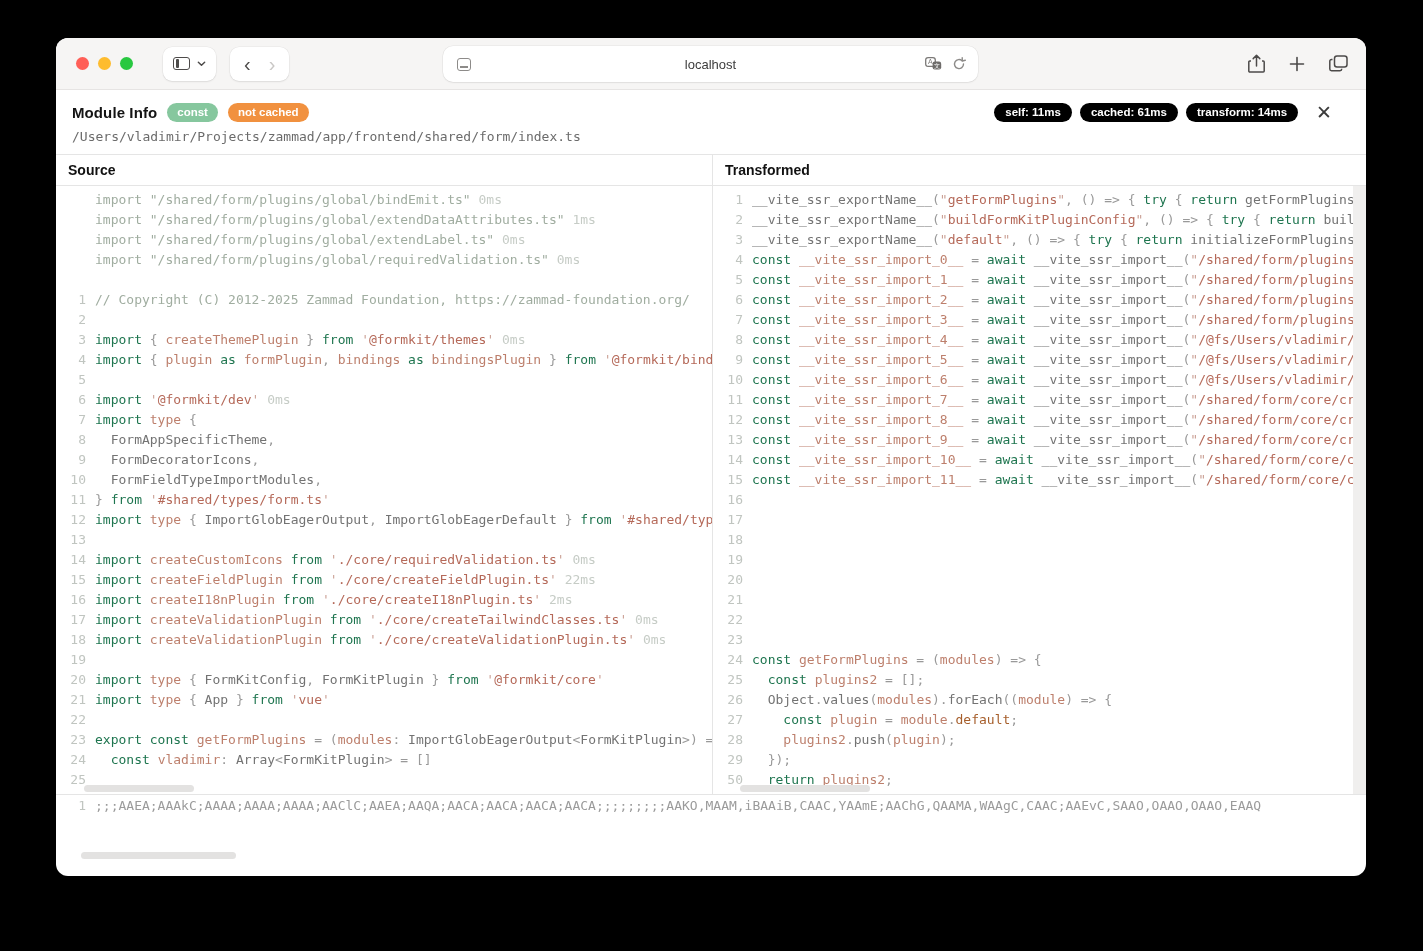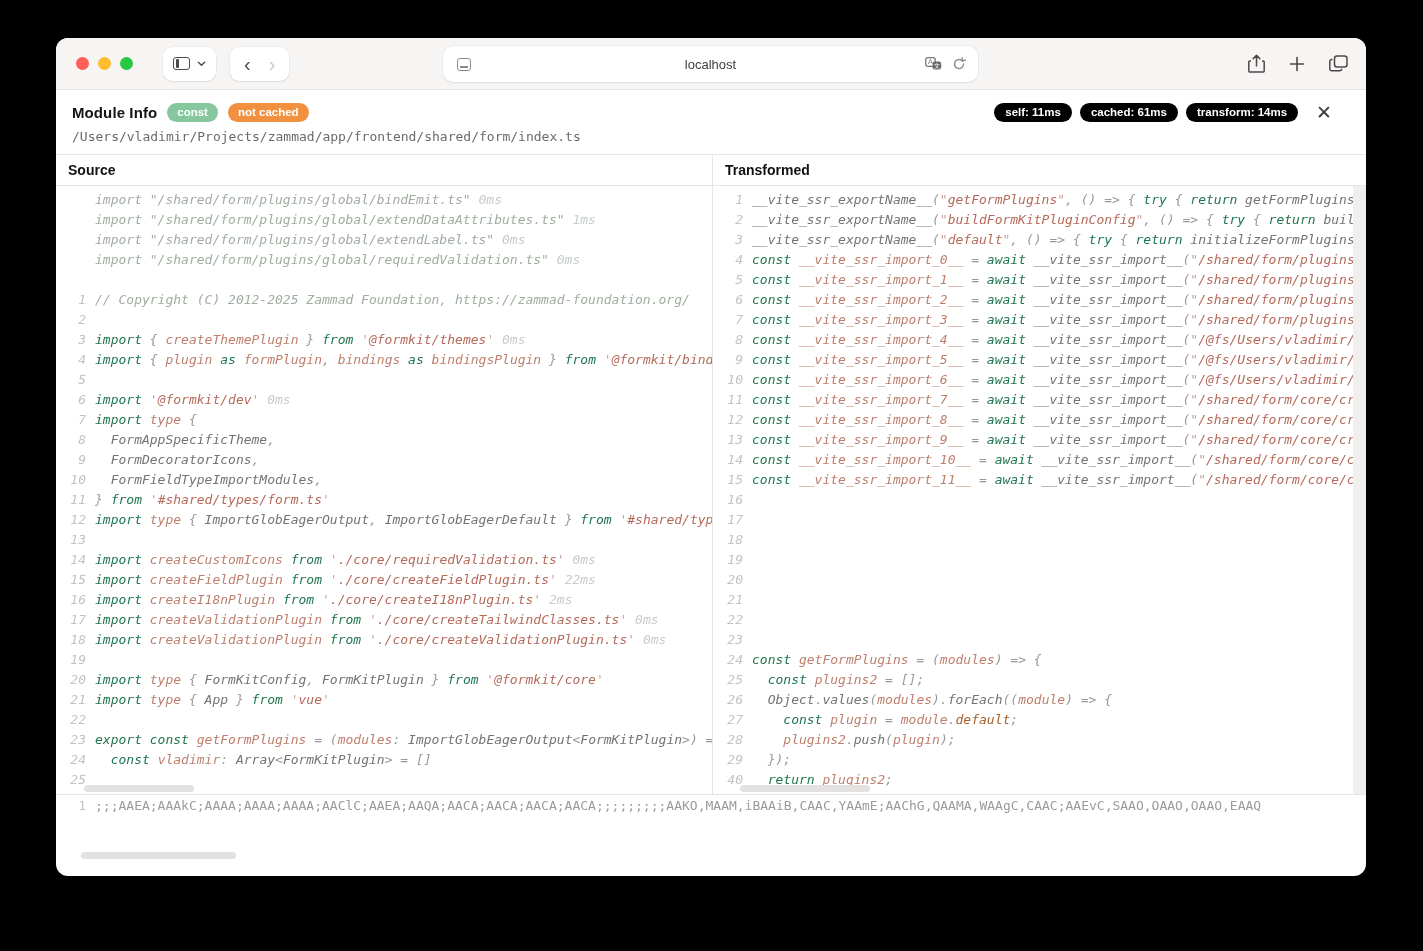--- a/index.html
+++ b/index.html
@@ -47,21 +47,21 @@
   .tpill { background:#000000; color:#fff; font-size:11.5px; font-weight:700;
            padding:3px 11px 4px; border-radius:999px; }
   .close-x { margin-left:18px; font-size:19px; color:#3b3b3b; cursor:pointer; line-height:1; }
   .ins-path { margin-top:7px; font-family:"DejaVu Sans Mono",monospace; font-size:13px; color:#6b6b6b; }
 
   
   .panel-headers { display:flex; border-top:1px solid #e5e5e5; border-bottom:1px solid #e5e5e5; height:32px; }
   .ph { display:flex; align-items:center; padding-left:12px; font-size:14px; font-weight:700; color:#111; }
   .ph.src { width:657px; border-right:1px solid #e5e5e5; }
   .ph.trs { flex:1; }
-  .code-row { position:relative; display:flex; height:608px; overflow:hidden;font-style:italic; }
+  .code-row { position:relative; display:flex; height:608px; overflow:hidden; }
   .pane { padding-top:4px; overflow:hidden; }
   .pane.src { width:657px; border-right:1px solid #e5e5e5; }
   .pane.trs { flex:1; position:relative; }
   .vscroll { position:absolute; right:0; top:0; bottom:0; width:13px; background:#f0efee; }
   .cl { display:flex; height:20px; line-height:20px; white-space:pre; overflow:hidden;
         font-family:"DejaVu Sans Mono",monospace; font-size:13px; }
   .ln { flex:0 0 30px; text-align:right; color:#c0c5c0; }
   .lc { margin-left:9px; }
   .hscroll { position:absolute; bottom:2px; height:7px; background:#e3e2e1; border-radius:4px; }
   .hscroll.src { left:28px; width:110px; }
@@ -221,21 +221,21 @@
           <div class="cl"><span class="ln">20</span><span class="lc"></span></div>
           <div class="cl"><span class="ln">21</span><span class="lc"></span></div>
           <div class="cl"><span class="ln">22</span><span class="lc"></span></div>
           <div class="cl"><span class="ln">23</span><span class="lc"></span></div>
           <div class="cl"><span class="ln">24</span><span class="lc"><span class="tk-k">const </span><span class="tk-v">getFormPlugins</span><span class="tk-o"> = (</span><span class="tk-v">modules</span><span class="tk-o">) =&gt; {</span></span></div>
           <div class="cl"><span class="ln">25</span><span class="lc"><span class="tk-k">  const </span><span class="tk-v">plugins2</span><span class="tk-o"> = [];</span></span></div>
           <div class="cl"><span class="ln">26</span><span class="lc"><span class="tk-o">  </span><span class="tk-t">Object</span><span class="tk-o">.</span><span class="tk-t">values</span><span class="tk-o">(</span><span class="tk-v">modules</span><span class="tk-o">).</span><span class="tk-t">forEach</span><span class="tk-o">((</span><span class="tk-v">module</span><span class="tk-o">) =&gt; {</span></span></div>
           <div class="cl"><span class="ln">27</span><span class="lc"><span class="tk-k">    const </span><span class="tk-v">plugin</span><span class="tk-o"> = </span><span class="tk-v">module</span><span class="tk-o">.</span><span class="tk-d">default</span><span class="tk-o">;</span></span></div>
           <div class="cl"><span class="ln">28</span><span class="lc"><span class="tk-o">    </span><span class="tk-v">plugins2</span><span class="tk-o">.</span><span class="tk-t">push</span><span class="tk-o">(</span><span class="tk-v">plugin</span><span class="tk-o">);</span></span></div>
           <div class="cl"><span class="ln">29</span><span class="lc"><span class="tk-o">  });</span></span></div>
-          <div class="cl"><span class="ln">40</span><span class="lc"><span class="tk-k">  return</span><span class="tk-v"> plugins2</span><span class="tk-o">;</span></span></div>
+          <div class="cl"><span class="ln">50</span><span class="lc"><span class="tk-k">  return</span><span class="tk-v"> plugins2</span><span class="tk-o">;</span></span></div>
         </div>
       <div class="hscroll src"></div>
       <div class="hscroll trs"></div>
     </div>
 
     <div class="footer">
       <div class="map-line">
           <div class="cl"><span class="ln">1</span><span class="lc"><span class="tk-map">;;;AAEA;AAAkC;AAAA;AAAA;AAAA;AAClC;AAEA;AAQA;AACA;AACA;AACA;AACA;;;;;;;;;AAKO,MAAM,iBAAiB,CAAC,YAAmE;AAChG,QAAMA,WAAgC,CAAC;AAEvC,SAAO,OAAO,OAAO,EAAQ</span></span></div>
         </div>
       <div class="fscroll"></div>

